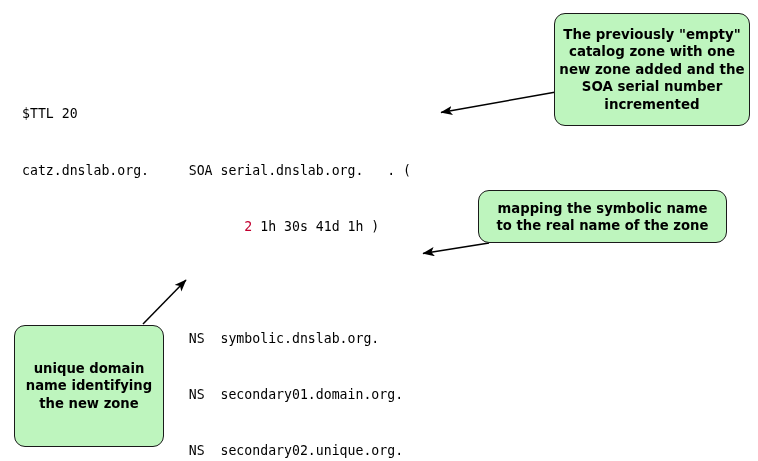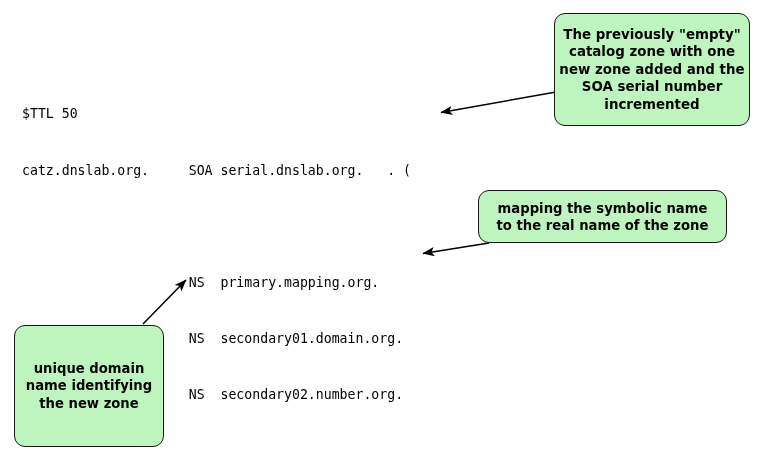--- a/index.html
+++ b/index.html
@@ -85,26 +85,27 @@
     z-index: 2;
     pointer-events: none;
   }
 </style>
 </head>
 <body>
 
 <div id="page">
 
   <div class="zone-file">
-    <div class="zone-line">$TTL 50</div>
+    <div class="zone-line">$TTL 20</div>
     <div class="zone-line">catz.dnslab.org.     SOA serial.dnslab.org.   . (</div>
+    <div class="zone-line"><span>                            </span><span class="red">2</span><span> 1h 30s 41d 1h )</span></div>
     <div class="zone-line"> </div>
-    <div class="zone-line">                     NS  primary.mapping.org.</div>
+    <div class="zone-line">                     NS  symbolic.dnslab.org.</div>
     <div class="zone-line">                     NS  secondary01.domain.org.</div>
-    <div class="zone-line">                     NS  secondary02.number.org.</div>
+    <div class="zone-line">                     NS  secondary02.unique.org.</div>
     
     
     
     
   </div>
 
   <svg id="arrows" viewBox="0 0 758 461" xmlns="http://www.w3.org/2000/svg">
     <defs>
       <marker id="arrowhead" markerWidth="9" markerHeight="9" refX="7.6" refY="3.1" orient="auto" markerUnits="strokeWidth">
         <path d="M0,0 L8,3.1 L0,6.2 L1.9,3.1 z" fill="#000000"></path>

